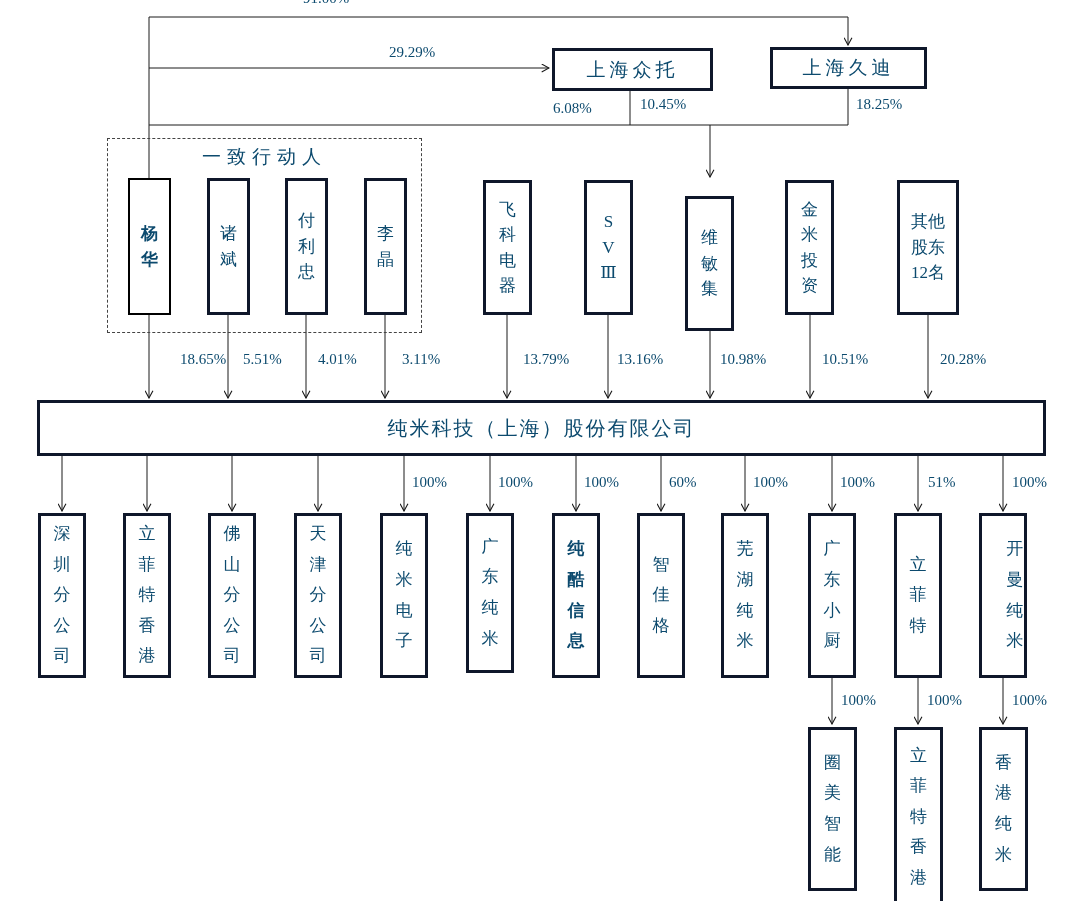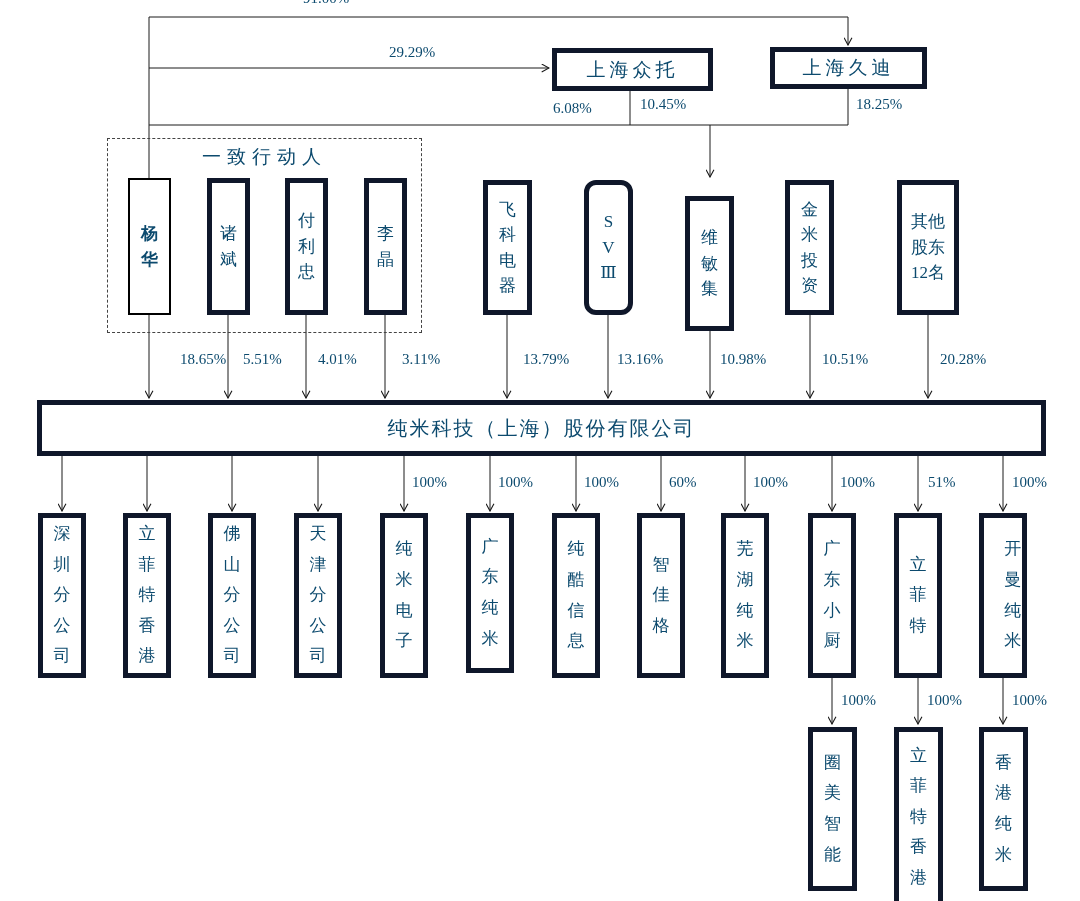--- a/index.html
+++ b/index.html
@@ -5,21 +5,21 @@
   html,body { margin:0; padding:0; background:#fff; }
   .canvas {
     position:relative; width:1080px; height:901px;
     background:#fff; overflow:hidden;
     font-family:"Liberation Serif","DejaVu Serif",serif;
     color:#0c4a6e;
   }
   svg.lines { position:absolute; left:0; top:0; width:1080px; height:901px; }
   .box {
     position:absolute; box-sizing:border-box;
-    border:5px solid #0f172a; background:#fff;
+    border:3px solid #0f172a; background:#fff;
     display:flex; align-items:center; justify-content:center;
     text-align:center;
   }
   .vlabel {
     width:1.08em; word-break:break-all; line-height:1.5;
     font-size:17px; text-align:center;
   }
   .vlabel.lh18 { line-height:1.8; }
   .vlabel.w2 { width:2.2em; }
   .emph { border-width:2.5px; border-color:#000; }
@@ -108,21 +108,21 @@
   <div class="box" style="left:285px; top:178px; width:43px; height:137px;">
     <span class="vlabel">付利忠</span>
   </div>
   <div class="box" style="left:364px; top:178px; width:43px; height:137px;">
     <span class="vlabel">李晶</span>
   </div>
 
   <div class="box" style="left:483px; top:180px; width:49px; height:135px;">
     <span class="vlabel">飞科电器</span>
   </div>
-  <div class="box" style="left:584px; top:180px; width:49px; height:135px;border-radius:12px;">
+  <div class="box" style="left:584px; top:180px; width:49px; height:135px;">
     <span class="vlabel">SVⅢ</span>
   </div>
   <div class="box" style="left:685px; top:180px; width:49px; height:135px;margin-top:16px;">
     <span class="vlabel">维敏集</span>
   </div>
   <div class="box" style="left:785px; top:180px; width:49px; height:135px;">
     <span class="vlabel">金米投资</span>
   </div>
   <div class="box" style="left:897px; top:180px; width:62px; height:135px;">
     <span class="vlabel w2">其他股东12名</span>
@@ -162,21 +162,21 @@
   </div>
   <div class="box" style="left:294px; top:513px; width:48px; height:165px;">
     <span class="vlabel lh18">天津分公司</span>
   </div>
   <div class="box" style="left:380px; top:513px; width:48px; height:165px;">
     <span class="vlabel lh18">纯米电子</span>
   </div>
   <div class="box" style="left:466px; top:513px; width:48px; height:160px;">
     <span class="vlabel lh18">广东纯米</span>
   </div>
-  <div class="box" style="left:552px; top:513px; width:48px; height:165px;">
+  <div class="box" style="left:552px; top:513px; width:48px; height:165px;font-weight:bold;">
     <span class="vlabel lh18">纯酷信息</span>
   </div>
   <div class="box" style="left:637px; top:513px; width:48px; height:165px;">
     <span class="vlabel lh18">智佳格</span>
   </div>
   <div class="box" style="left:721px; top:513px; width:48px; height:165px;">
     <span class="vlabel lh18">芜湖纯米</span>
   </div>
   <div class="box" style="left:808px; top:513px; width:48px; height:165px;">
     <span class="vlabel lh18">广东小厨</span>

